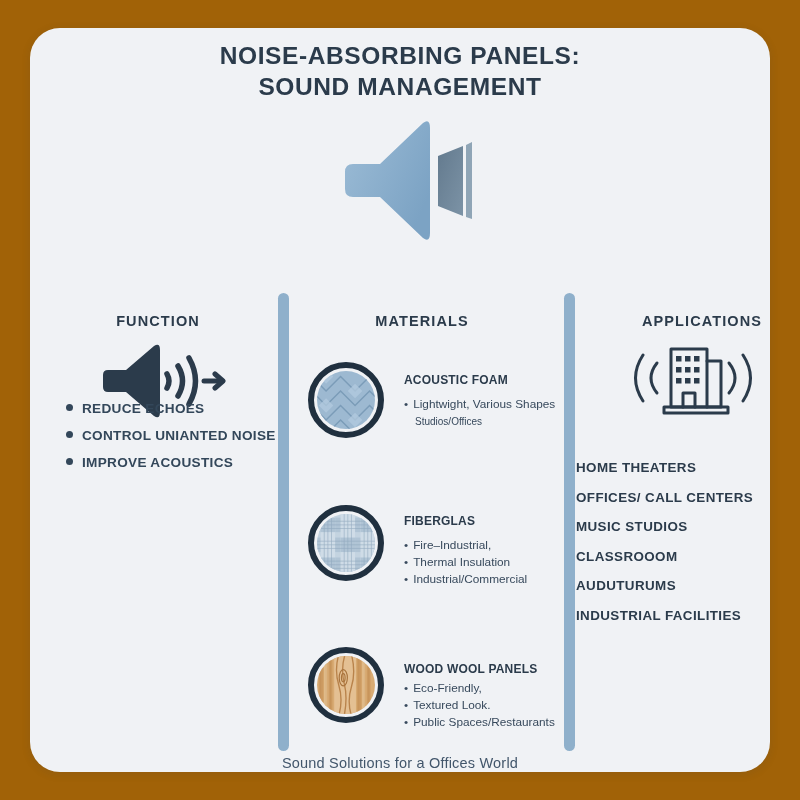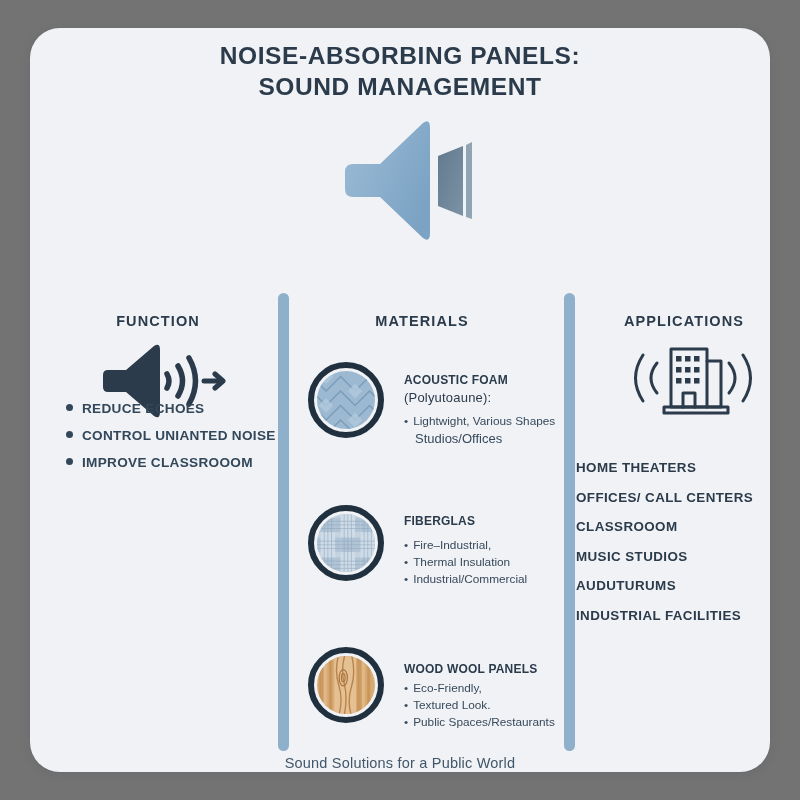--- a/index.html
+++ b/index.html
@@ -11,21 +11,21 @@
     height: 800px;
     background: #7e9fbd;
     font-family: "Liberation Sans", sans-serif;
     overflow: hidden;
   }
 
   #infographic {
     position: relative;
     width: 800px;
     height: 800px;
-    background: #737373;
+    background: #a16207;
   }
 
   .card {
     position: absolute;
     left: 30px;
     top: 28px;
     width: 740px;
     height: 744px;
     background: #f0f2f5;
     border-radius: 30px;
@@ -74,21 +74,21 @@
   .col-header {
     position: absolute;
     font-size: 14.5px;
     font-weight: bold;
     letter-spacing: 1.1px;
     color: #2b3b4b;
     text-align: center;
   }
   .col-header.fn   { left: 18px;  top: 285px; width: 220px; }
   .col-header.mat  { left: 262px; top: 285px; width: 260px; }
-  .col-header.app  { left: 522px; top: 285px; width: 192px; text-align: right; }
+  .col-header.app  { left: 576px; top: 285px; width: 192px; }
 
   
   .fn-icon {
     position: absolute;
     left: 70px;
     top: 316px;
     width: 126px;
     height: 74px;
   }
   .fn-list {
@@ -170,21 +170,21 @@
     align-items: baseline;
     font-size: 11.8px;
     color: #37495c;
     line-height: 17px;
     white-space: nowrap;
   }
   .mat-bullet-row .dot {
     margin-right: 5px;
   }
   .mat-sub {
-    font-size: 13px;
+    font-size: 10px;
     color: #37495c;
     line-height: 17px;
     padding-left: 11px;
     white-space: nowrap;
   }
   .material.m0 .mat-text { top: 10px; }
   .material.m1 .mat-text { top: 8px; }
   .material.m2 .mat-text { top: 14px; }
 
   
@@ -281,21 +281,21 @@
       <div class="fn-item">
         <span class="fn-bullet"></span>
         <span class="fn-text">REDUCE ECHOES</span>
       </div>
       <div class="fn-item">
         <span class="fn-bullet"></span>
         <span class="fn-text">CONTROL UNIANTED NOISE</span>
       </div>
       <div class="fn-item">
         <span class="fn-bullet"></span>
-        <span class="fn-text">IMPROVE CLASSROOOM</span>
+        <span class="fn-text">IMPROVE ACOUSTICS</span>
       </div>
     </div>
 
     <div class="material m0">
       <div class="mat-circle">
         <div class="inner">
           <svg viewBox="0 0 64 64" width="100%" height="100%" preserveAspectRatio="none">
             <rect width="64" height="64" fill="#9db9d1"></rect>
             <g fill="none" stroke="#7b9cb8" stroke-width="1.6">
               <path d="M-6 6 L10 22 L26 6 L42 22 L58 6 L74 22"></path>
@@ -307,21 +307,20 @@
               <path d="M2 6 L10 14 L18 6 L10 -2 Z"></path>
               <path d="M34 22 L42 30 L50 22 L42 14 Z"></path>
               <path d="M2 38 L10 46 L18 38 L10 30 Z"></path>
               <path d="M34 54 L42 62 L50 54 L42 46 Z"></path>
             </g>
           </svg>
         </div>
       </div>
       <div class="mat-text">
         <div class="mat-title">ACOUSTIC FOAM</div>
-        <div class="mat-title" style="font-weight:normal;font-size:13px;">(Polyutoaune):</div>
         <div class="mat-bullets">
           <div class="mat-bullet-row">
             <span class="dot">•</span>
             <span>Lightwight, Various Shapes</span>
           </div>
           <div class="mat-sub">Studios/Offices</div>
         </div>
       </div>
     </div>
 
@@ -452,22 +451,22 @@
           <rect x="45" y="41" width="5.5" height="5.5"></rect>
           <rect x="54" y="41" width="5.5" height="5.5"></rect>
           <rect x="63" y="41" width="5.5" height="5.5"></rect>
         </g>
       </svg>
     </div>
 
     <div class="app-list">
       <div class="app-item">HOME THEATERS</div>
       <div class="app-item">OFFICES/ CALL CENTERS</div>
+      <div class="app-item">MUSIC STUDIOS</div>
       <div class="app-item">CLASSROOOM</div>
-      <div class="app-item">MUSIC STUDIOS</div>
       <div class="app-item">AUDUTURUMS</div>
       <div class="app-item">INDUSTRIAL FACILITIES</div>
     </div>
 
-    <div class="footer">Sound Solutions for a Public World</div>
+    <div class="footer">Sound Solutions for a Offices World</div>
 
   </div>
 </div>
 
 </body></html>

